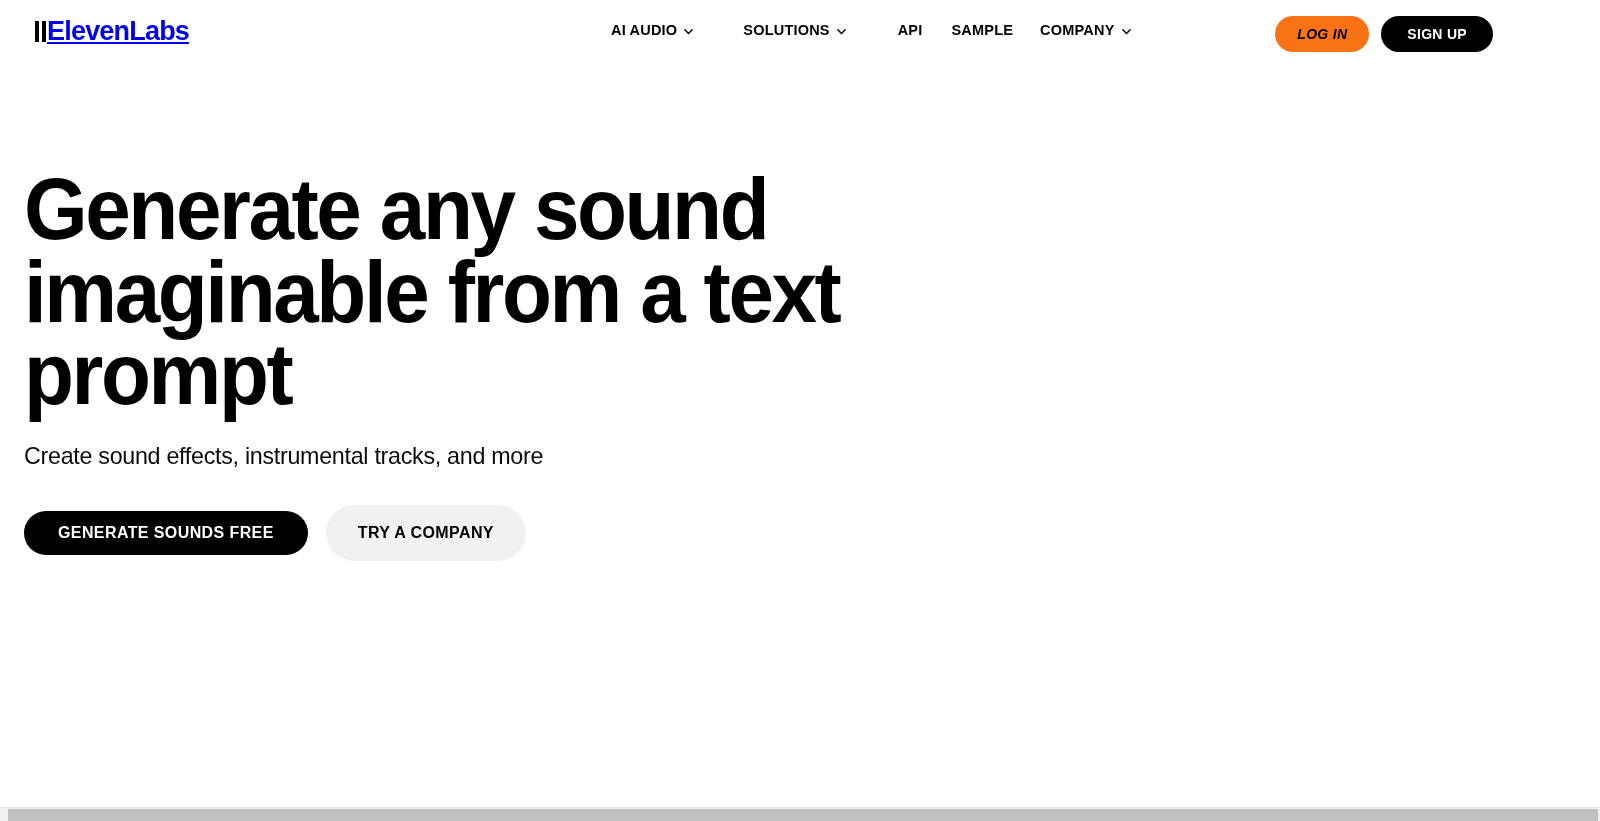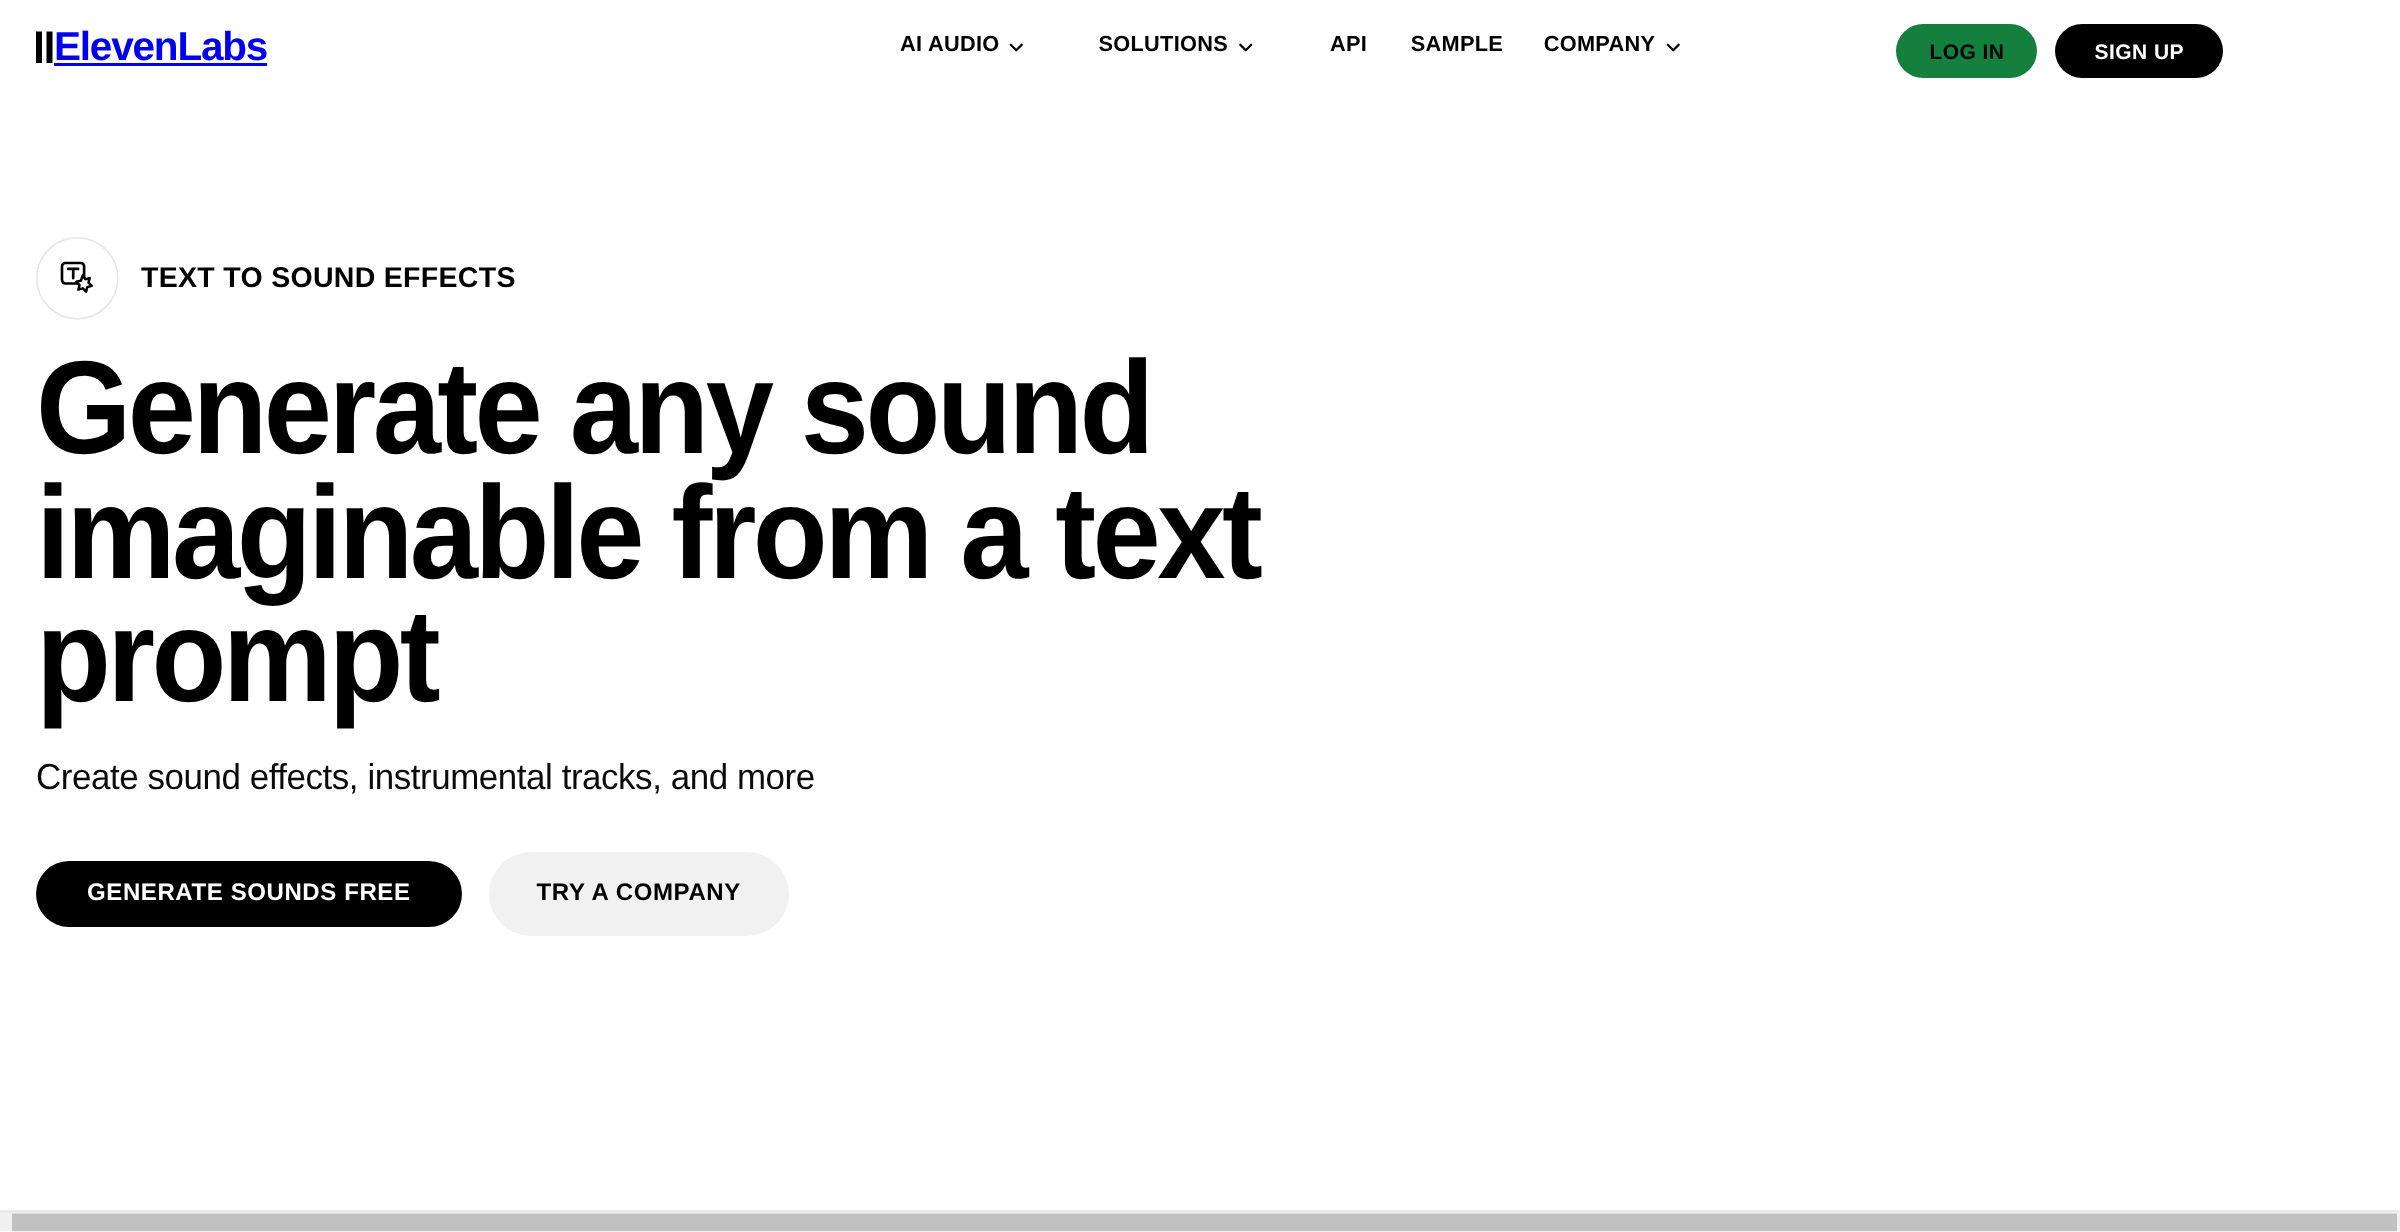--- a/index.html
+++ b/index.html
@@ -19,21 +19,21 @@
     width: 1600px;
     height: 821px;
     background: #ffffff;
     overflow: hidden;
   }
 
   
   .header {
     position: absolute;
     top: 0;
-    left: 0;
+    left: 11px;
     width: 1460px;
     height: 68px;
     display: flex;
     align-items: center;
     background: #ffffff;
   }
 
   .brand {
     position: absolute;
     left: 24px;
@@ -104,35 +104,36 @@
 
   .header-right {
     position: absolute;
     right: -22px;
     top: 16px;
     display: flex;
     align-items: center;
     gap: 12px;
   }
   .btn-login {
-    background: #15803d;
+    background: #f97316;
     color: #000;
     border: none;
     border-radius: 999px;
     padding: 0 22px;
     height: 36px;
     font-size: 14px;
     font-weight: 700;
     letter-spacing: 0.3px;
     font-family: inherit;
     cursor: pointer;
     display: inline-flex;
     align-items: center;
     justify-content: center;
     white-space: nowrap;
+    font-style: italic;
   }
   .btn-signup {
     background: #000;
     color: #fff;
     border: none;
     border-radius: 999px;
     padding: 0 26px;
     height: 36px;
     font-size: 14px;
     font-weight: 700;
@@ -315,30 +316,20 @@
     </nav>
 
     <div class="header-right">
       <button class="btn-login">LOG IN</button>
       <button class="btn-signup">SIGN UP</button>
     </div>
   </div>
 
   <div class="hero">
 
-    <div class="eyebrow">
-      <span class="eyebrow-icon">
-        <svg viewBox="0 0 26 26" width="27" height="27" aria-hidden="true">
-          <rect x="3.2" y="3.2" width="14.2" height="13.2" rx="2.2" fill="none" stroke="#000" stroke-width="1.7"></rect>
-          <path d="M7.2 7.0 H13.6 M10.4 7.0 V13.0" fill="none" stroke="#000" stroke-width="1.7" stroke-linecap="round"></path>
-          <path d="M16.6 11.0 l1.5 2.6 l2.9 -0.7 l-0.8 2.9 l2.1 2.1 l-2.9 0.8 l-0.7 2.9 l-2.1 -2.1 l-2.9 0.8 l0.8 -2.9 l-2.1 -2.1 l2.9 -0.7 z" fill="#fff" stroke="#000" stroke-width="1.6" stroke-linejoin="round"></path>
-        </svg>
-      </span>
-      <span class="eyebrow-label">TEXT TO SOUND EFFECTS</span>
-    </div>
 
     <h1 class="hero-title">Generate any sound imaginable from a text prompt</h1>
 
     <p class="hero-sub">Create sound effects, instrumental tracks, and more</p>
 
     <div class="hero-actions">
       <button class="btn-primary">GENERATE SOUNDS FREE</button>
       <button class="btn-secondary">TRY A COMPANY</button>
     </div>
   </div>

